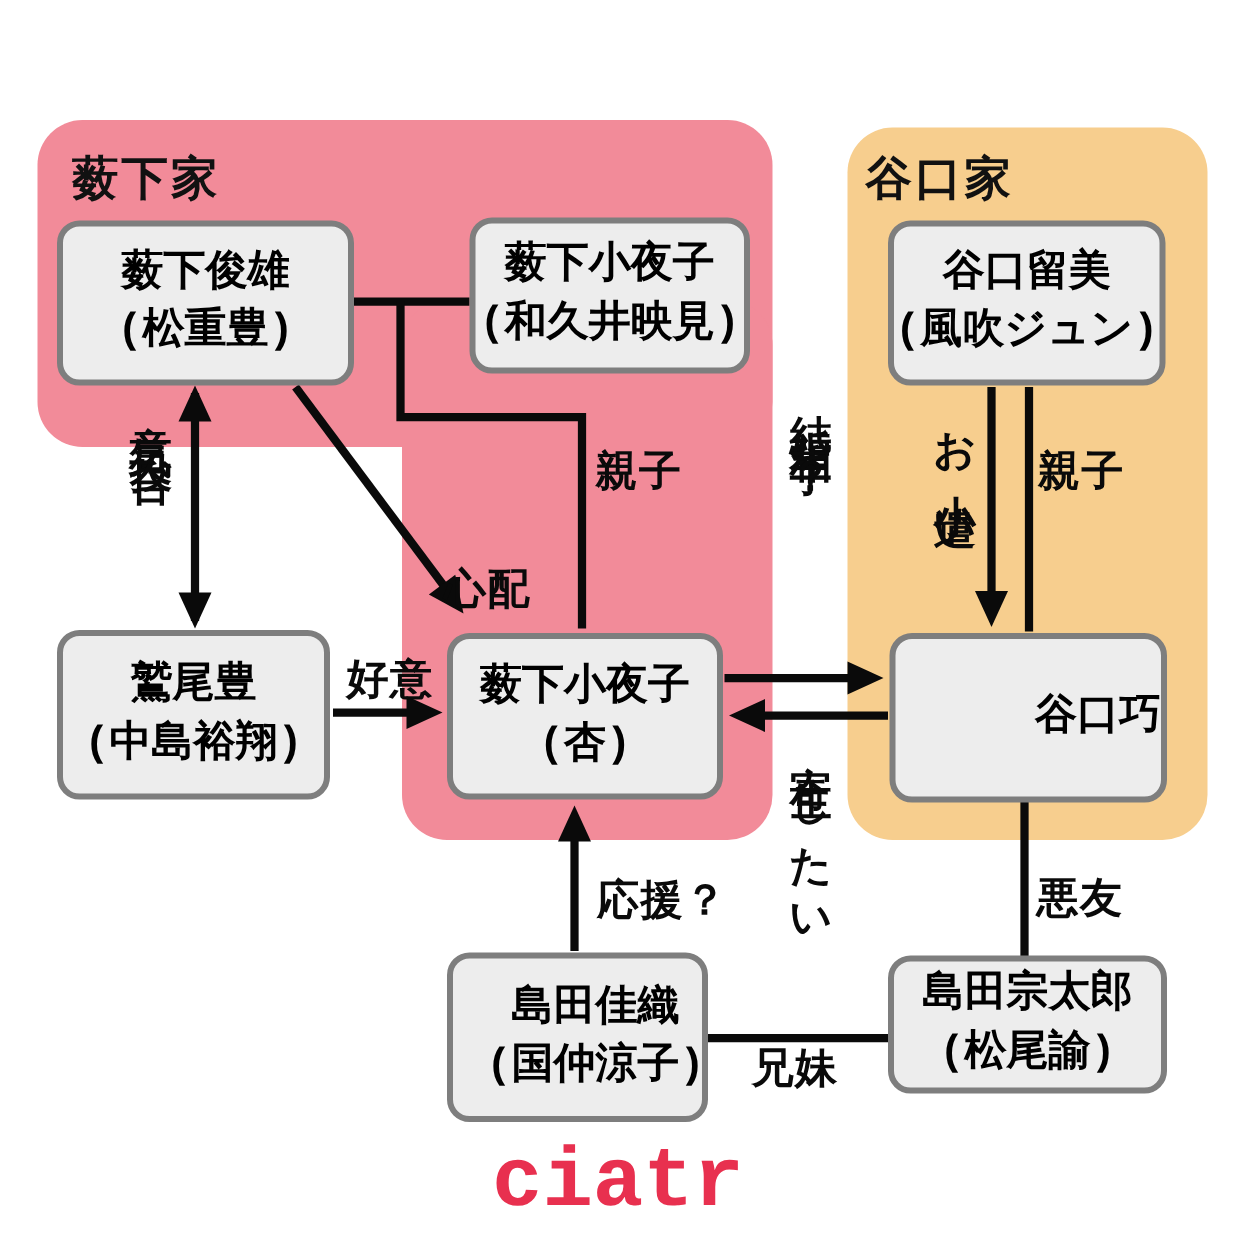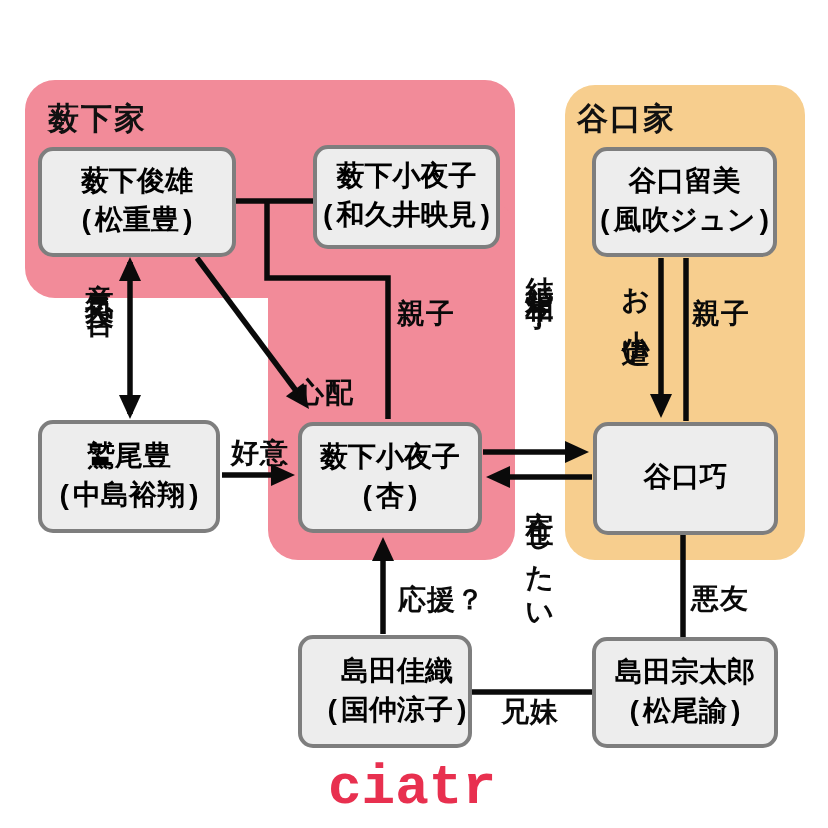--- a/index.html
+++ b/index.html
@@ -82,28 +82,28 @@
     <div>(風吹ジュン)</div>
   </div>
   <div class="box" style="left:38px;top:420px;width:182px;height:113px;">
     <div>鷲尾豊</div>
     <div>(中島裕翔)</div>
   </div>
   <div class="box" style="left:298px;top:422px;width:184px;height:111px;">
     <div>薮下小夜子</div>
     <div>(杏)</div>
   </div>
-  <div class="box" style="left:593px;top:422px;width:185px;height:113px;">
+  <div class="box" style="left:593px;top:422px;width:185px;height:113px;align-items:flex-end;">
     <div>谷口巧</div>
   </div>
   <div class="box" style="left:298px;top:635px;width:174px;height:113px;padding-left:24px;">
     <div>島田佳織</div>
     <div>(国仲涼子)</div>
   </div>
-  <div class="box" style="left:592px;top:637px;width:186px;height:111px;">
+  <div class="box" style="left:592px;top:637px;width:186px;height:92px;">
     <div>島田宗太郎</div>
     <div>(松尾諭)</div>
   </div>
 
   <div class="rel-label v" style="left:97px;top:262px;">意気投合</div>
   <div class="rel-label" style="left:397px;top:295px;">親子</div>
   <div class="rel-label" style="left:296px;top:374px;">心配</div>
   <div class="rel-label" style="left:231px;top:434px;">好意</div>
   <div class="rel-label v" style="left:537px;top:255px;">結婚相手？</div>
   <div class="rel-label v" style="left:537px;top:488px;">寄生したい</div>

